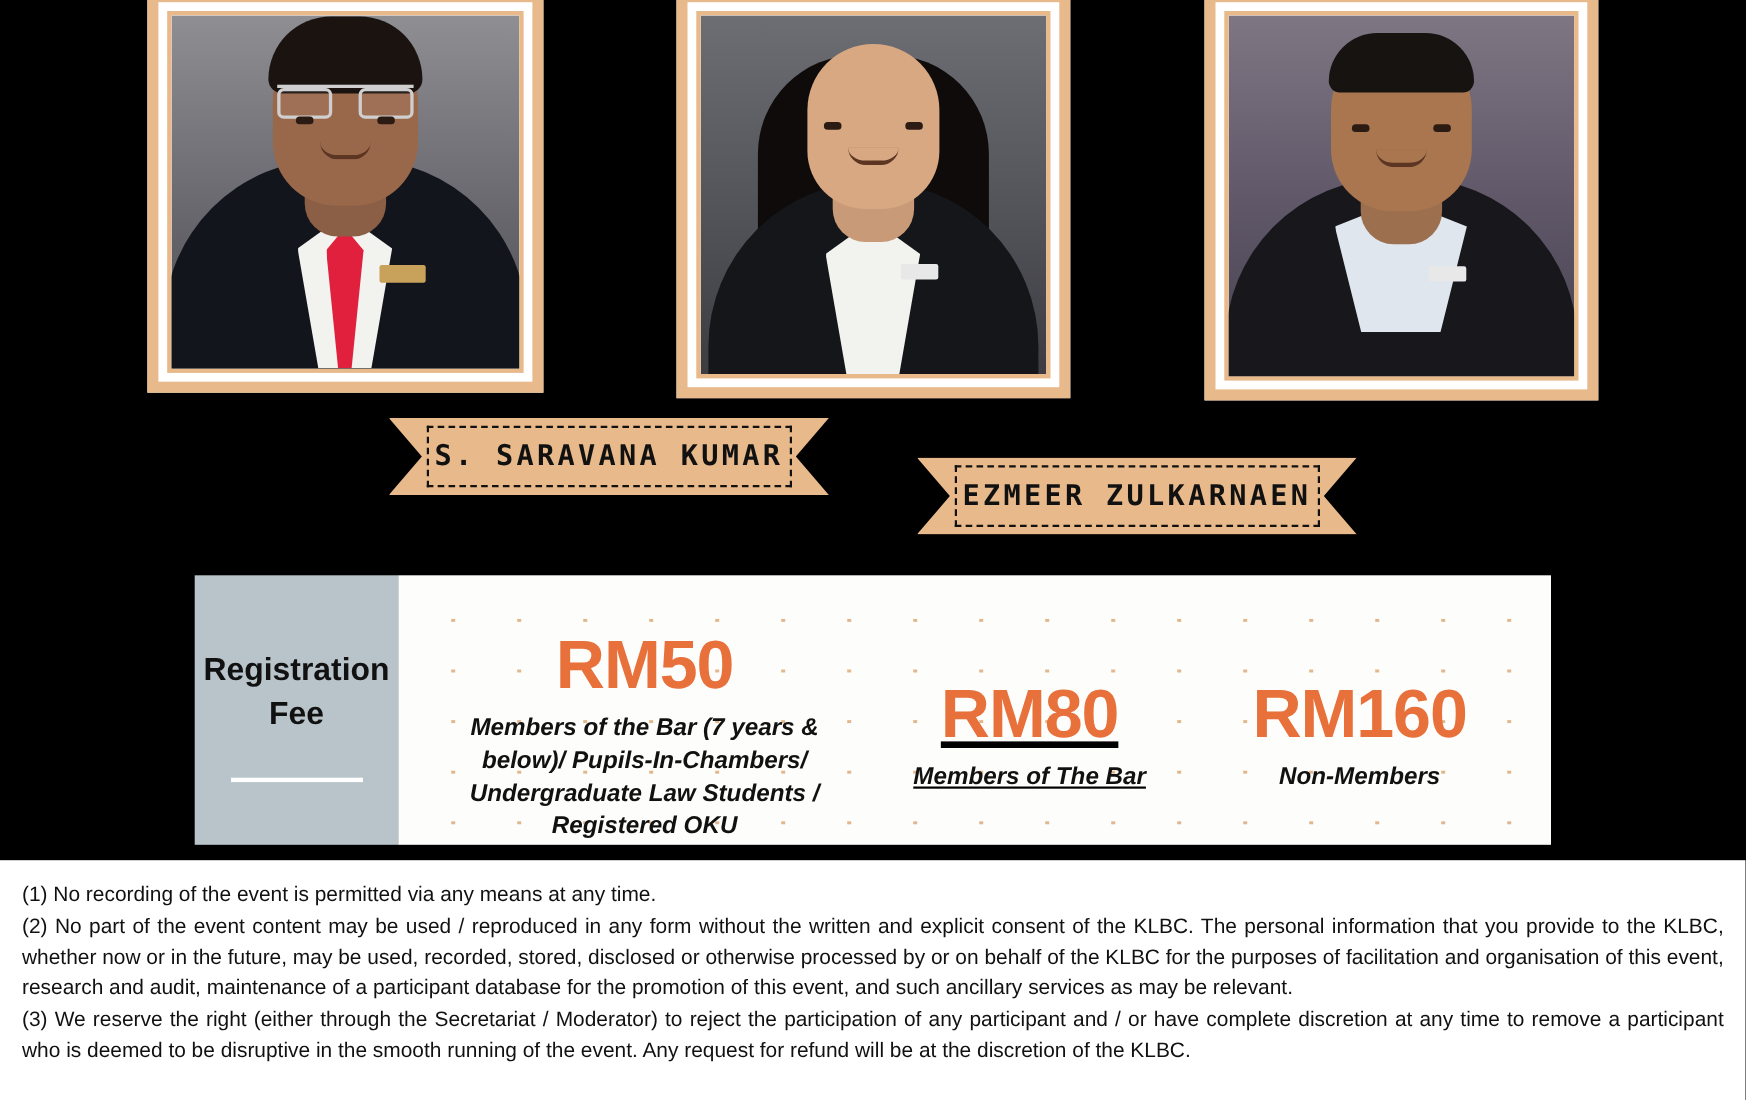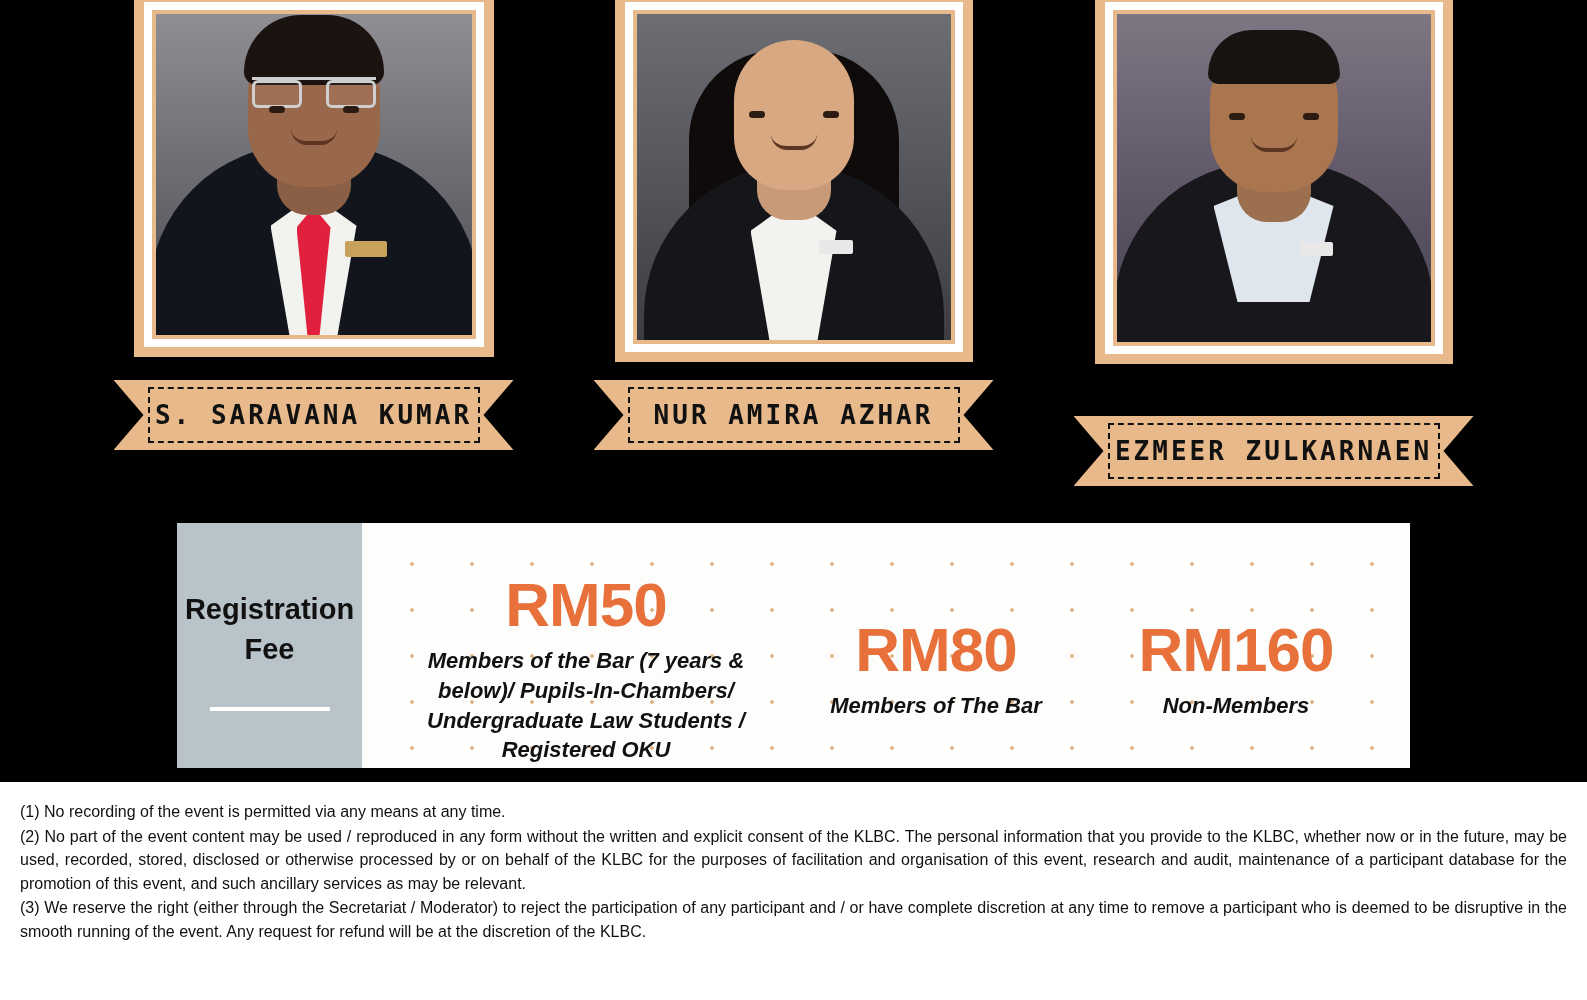--- a/index.html
+++ b/index.html
@@ -278,36 +278,36 @@
   }
   .fee-desc {
     margin-top: 10px;
     font-size: 22px;
     font-weight: bold;
     font-style: italic;
     color: #111;
     line-height: 1.35;
   }
   .fee-col.c1 { width: 400px; }
-  .fee-col.c2 { width: 300px; }
+  .fee-col.c2 { width: 300px; text-decoration: underline; }
   .fee-col.c3 { width: 300px; }
 
   
   .terms {
     position: absolute;
     left: 0;
     top: 782px;
     width: 1587px;
     height: 218px;
     background: #ffffff;
     padding: 18px 20px 10px 20px;
   }
   .terms p {
     margin: 0 0 1px 0;
-    font-size: 16px;
+    font-size: 19px;
     line-height: 1.47;
     color: #111;
     text-align: justify;
   }
   .terms p.p3 { text-align: justify; }
 </style>
 </head>
 <body>
 
 <div class="speakers">
@@ -382,26 +382,20 @@
 </div>
 
 <div class="ribbon-row">
   <div class="ribbon-wrap">
     <div class="ribbon r1">
       <div class="dashed"></div>
       <span>S. SARAVANA KUMAR</span>
     </div>
   </div>
   <div class="ribbon-wrap">
-    <div class="ribbon r2">
-      <div class="dashed"></div>
-      <span>NUR AMIRA AZHAR</span>
-    </div>
-  </div>
-  <div class="ribbon-wrap">
     <div class="ribbon r3">
       <div class="dashed"></div>
       <span>EZMEER ZULKARNAEN</span>
     </div>
   </div>
 </div>
 
 <div class="fee-panel">
   <div class="fee-label">
     <div class="lbl">

